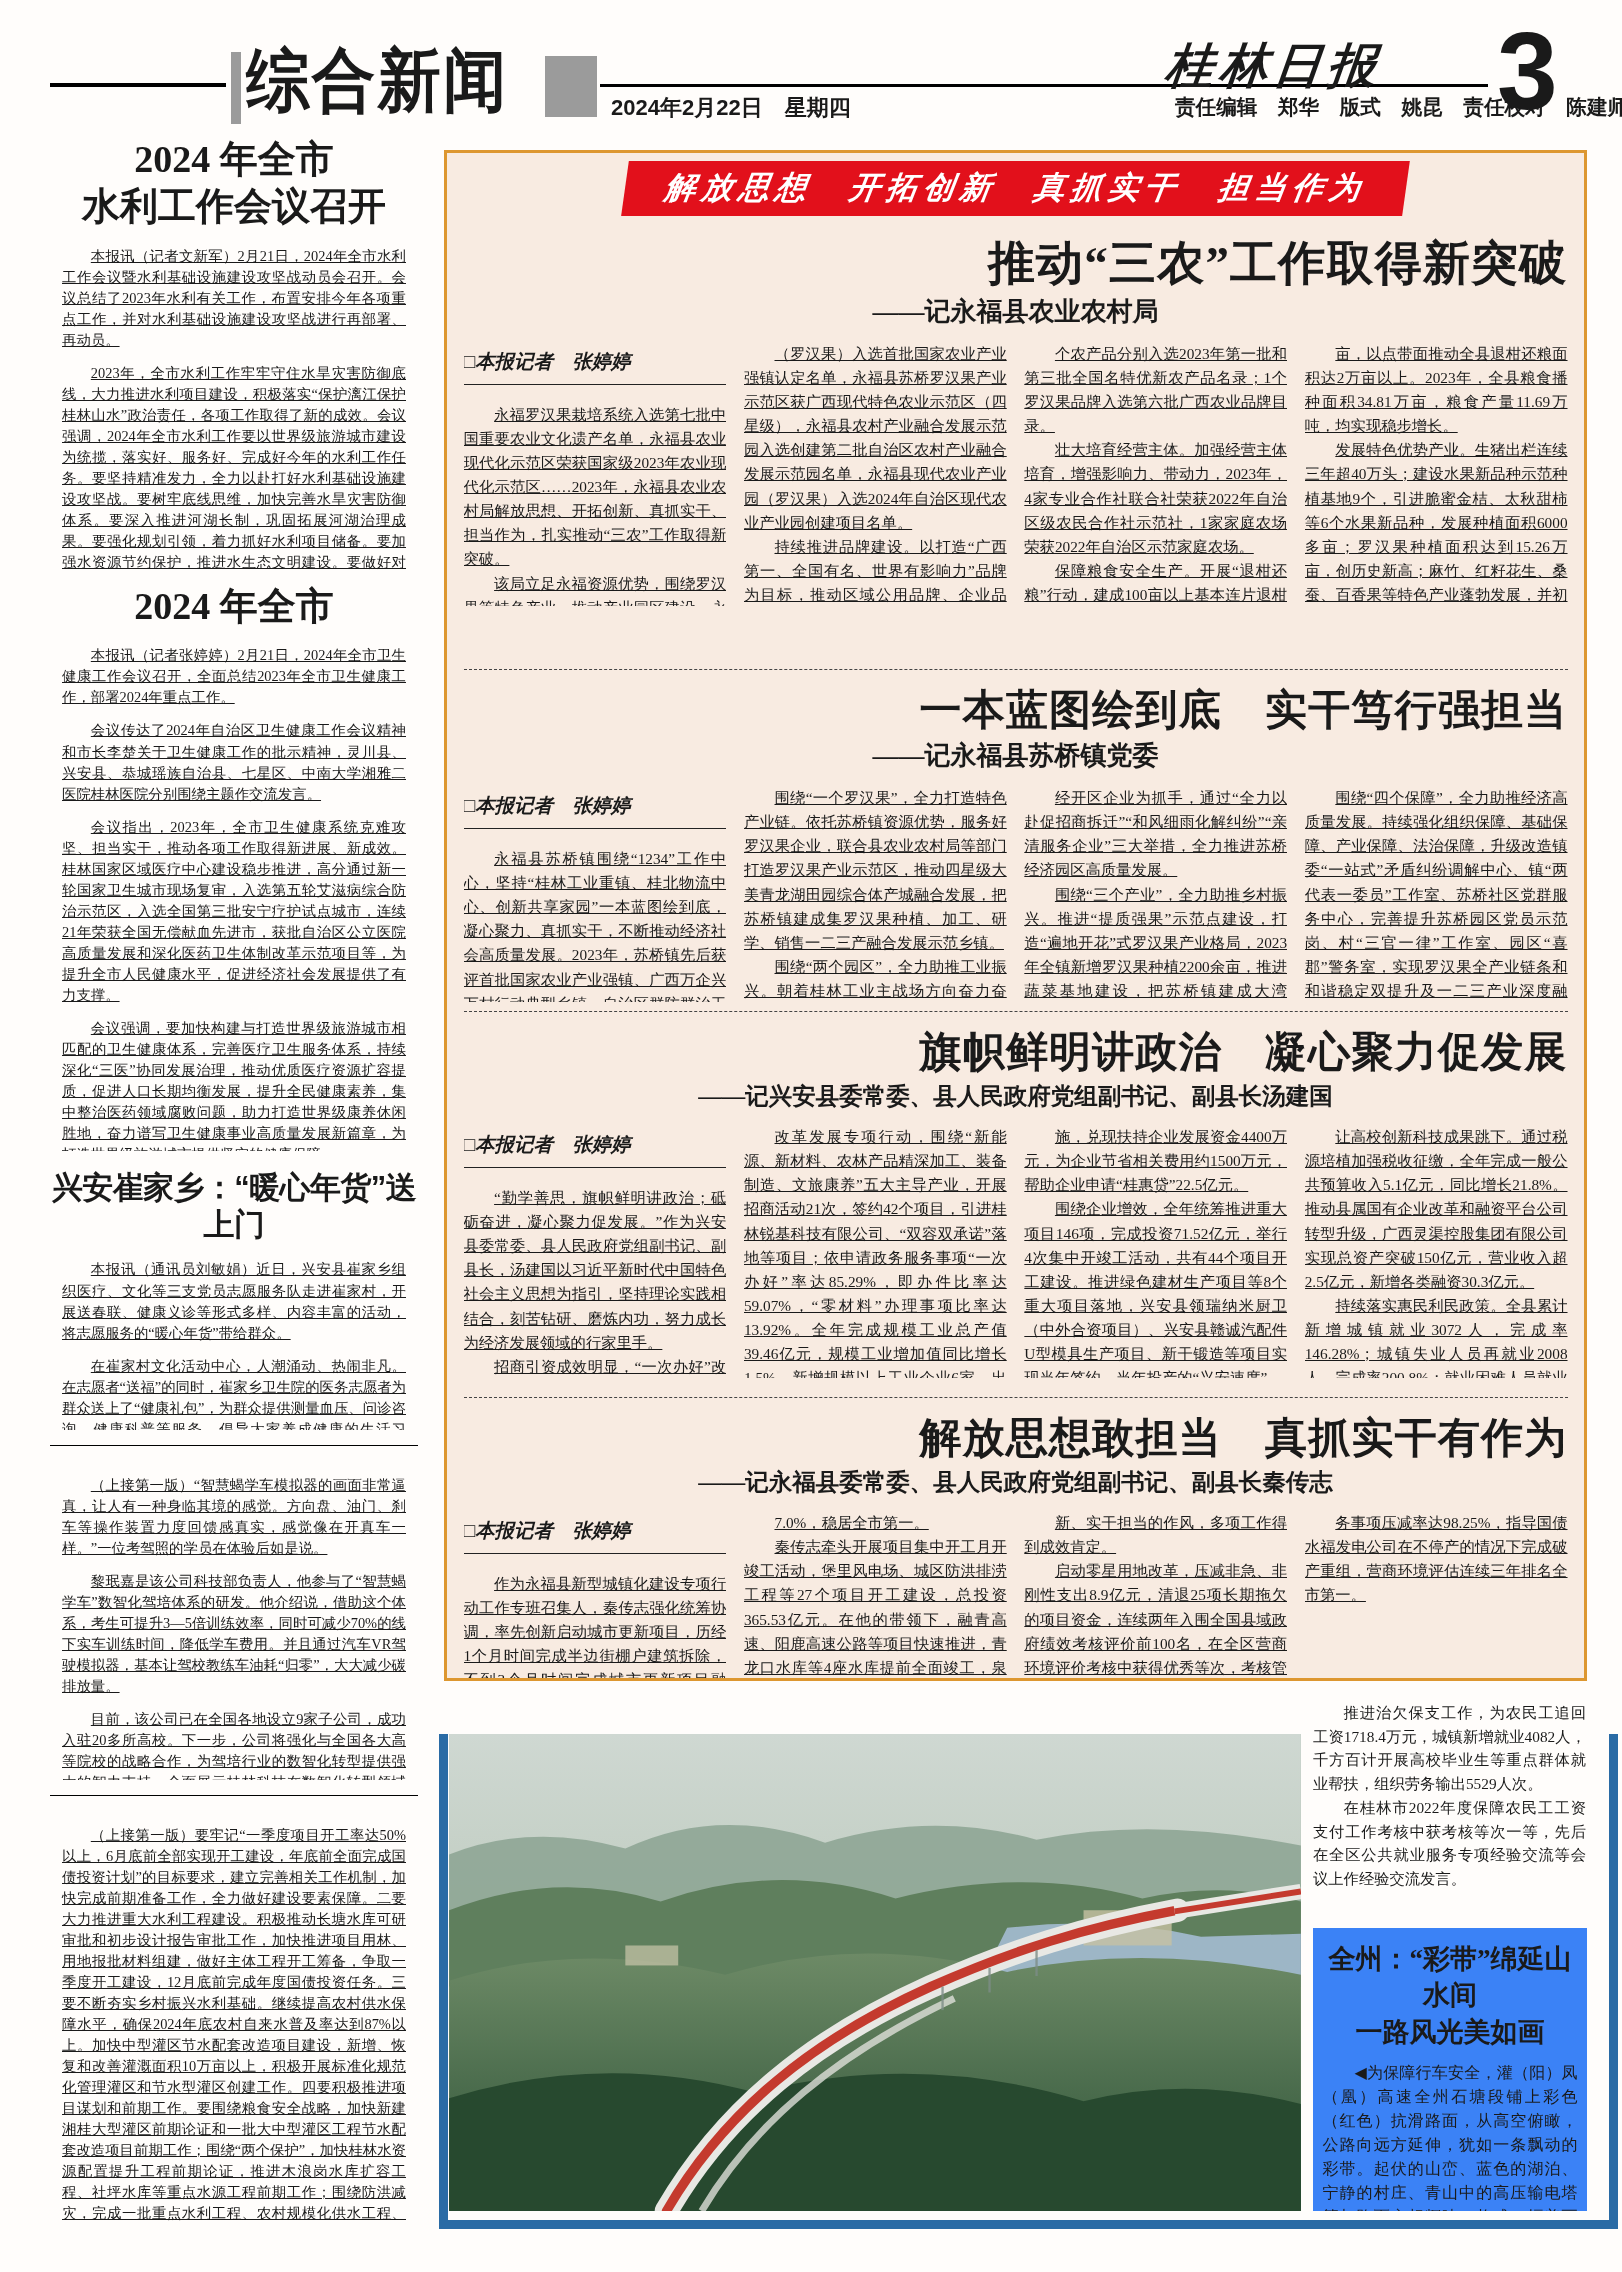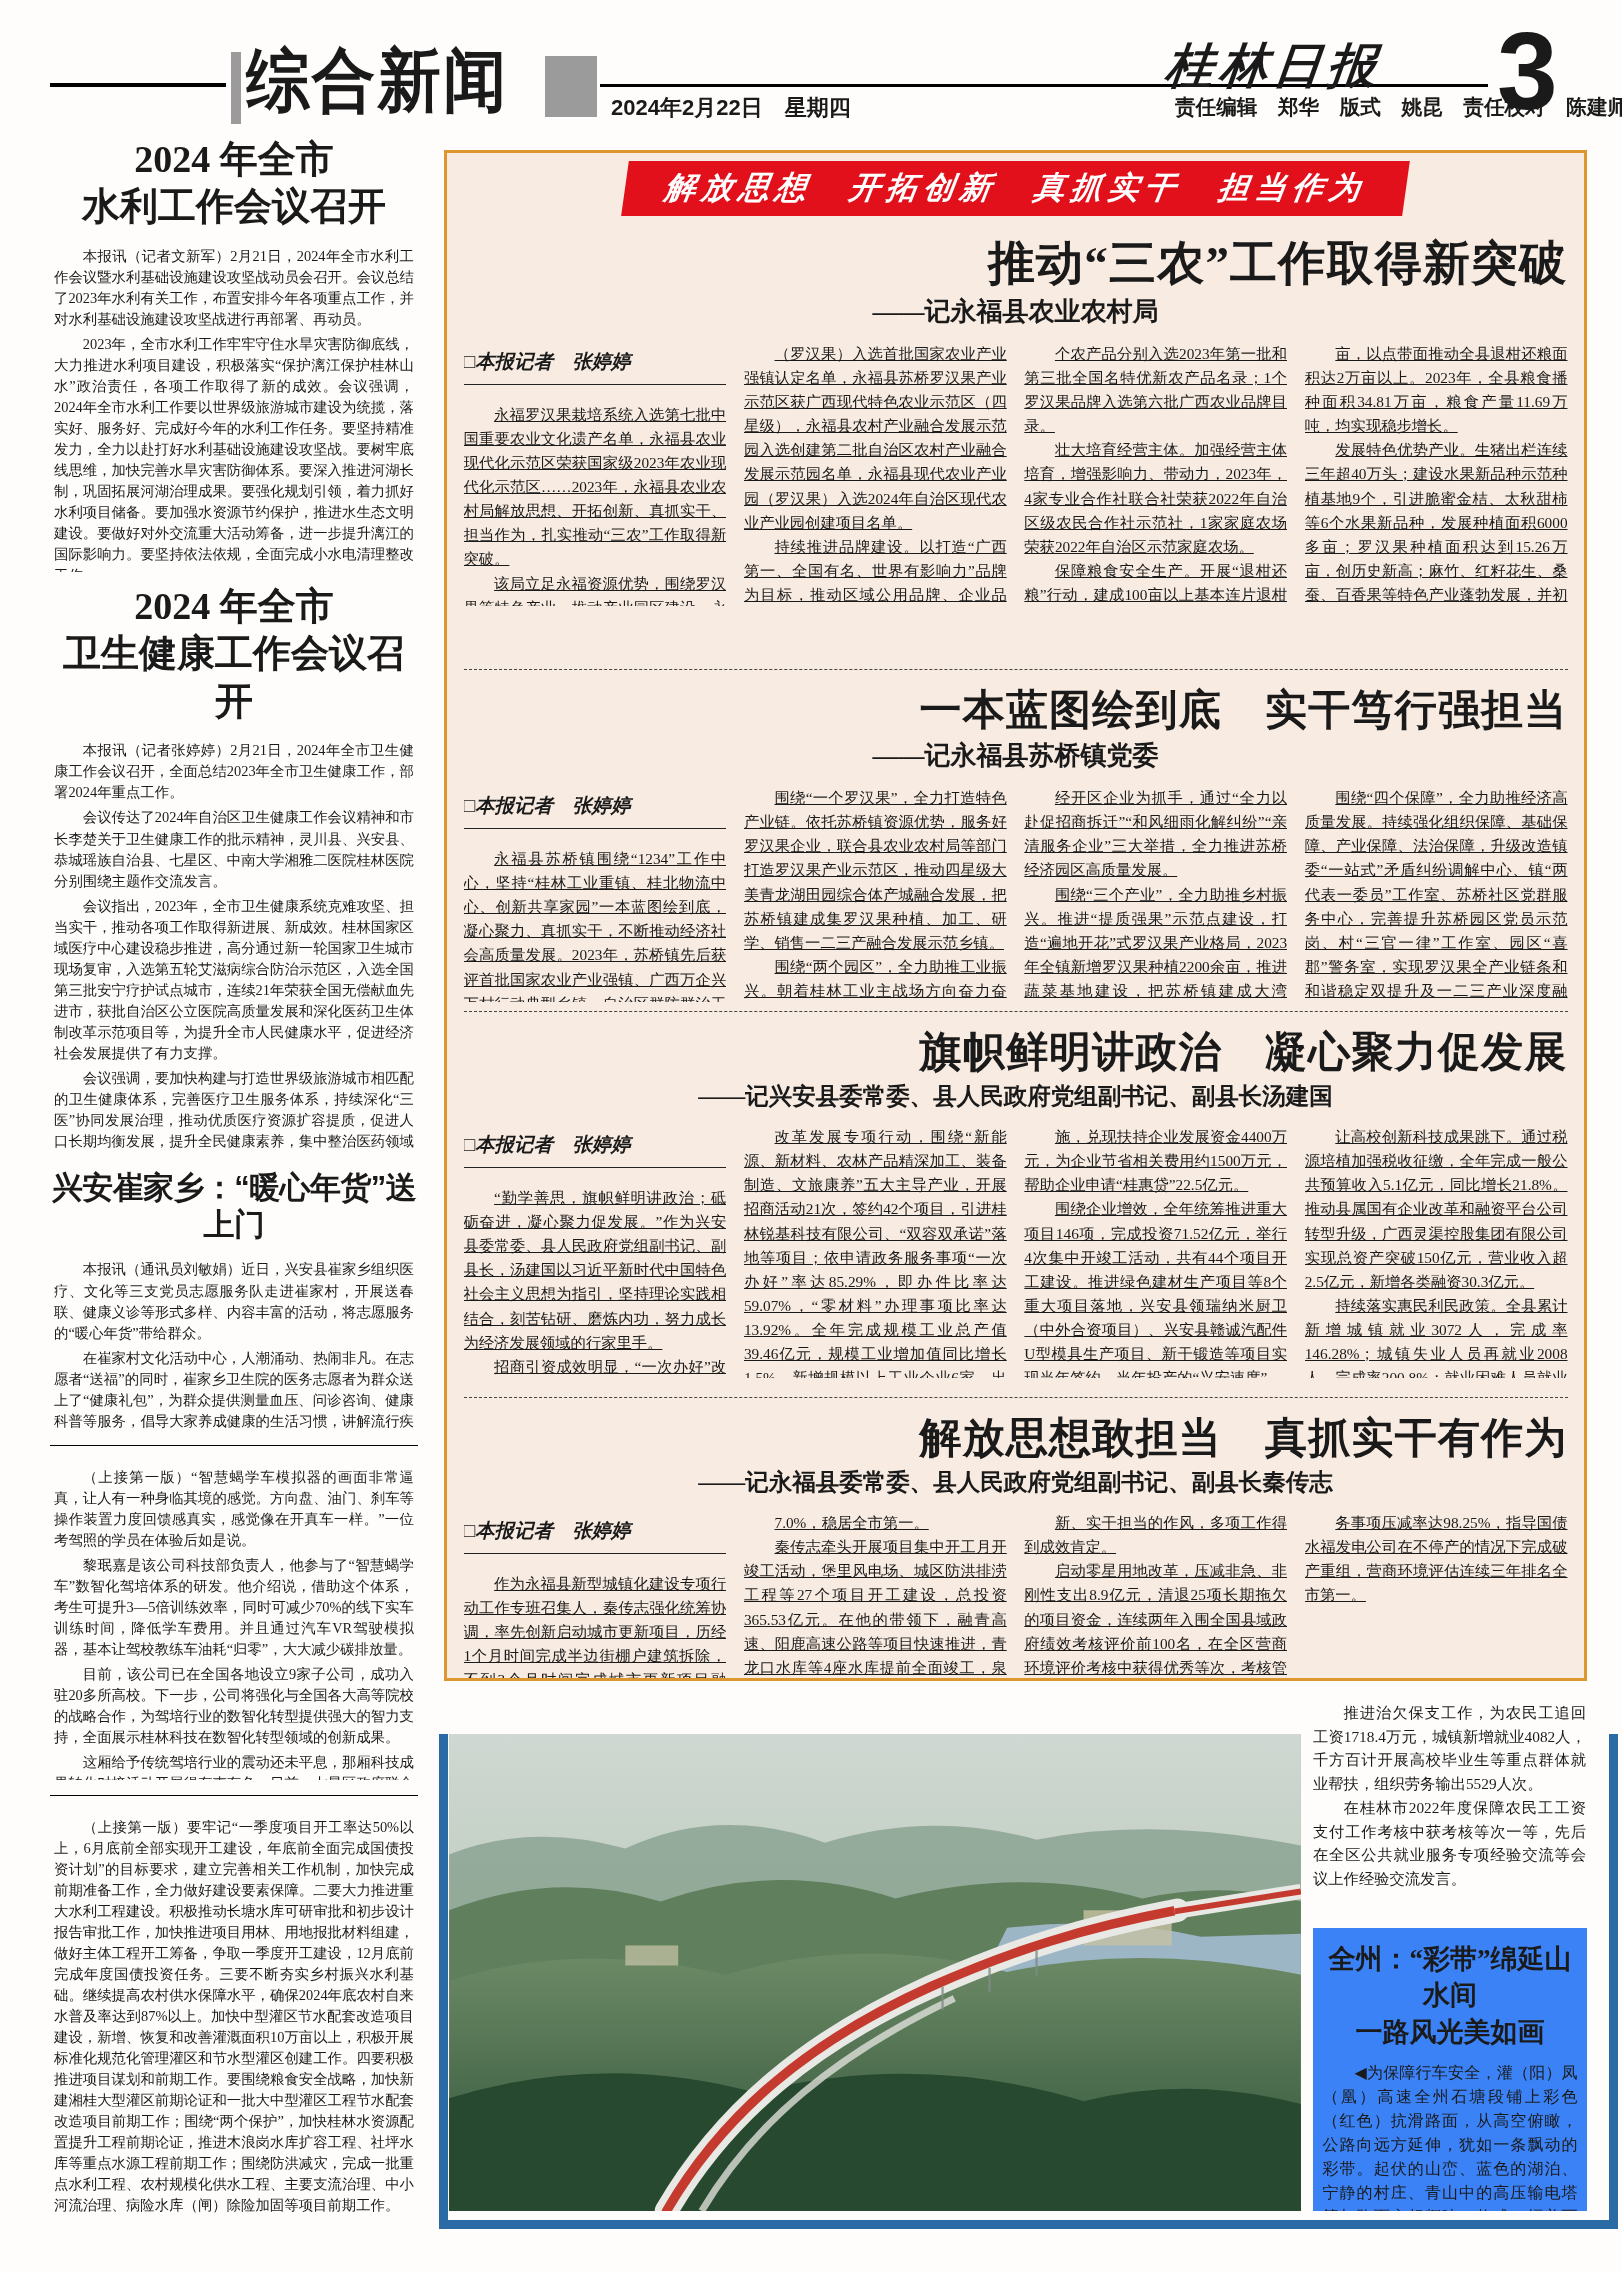--- a/index.html
+++ b/index.html
@@ -19,21 +19,21 @@
   .hdr-staff{position:absolute;left:1175px;top:93px;font-size:20.6px;font-weight:700;white-space:nowrap;
              font-family:"Liberation Sans","DejaVu Sans",sans-serif;}
   .page-no{position:absolute;left:1497px;top:16.5px;font-size:109px;font-weight:900;line-height:1;
            font-family:"Liberation Sans","DejaVu Sans",sans-serif;}
   
   .left-rail{position:absolute;left:50px;top:125px;width:368px;height:2098px;overflow:hidden;}
   .lr-sec{overflow:hidden;}
   .lr-title{font-weight:900;text-align:center;font-size:38px;line-height:1.25;margin:10.6px 0 15.3px;}
   .lr-title3{font-weight:900;text-align:center;font-size:31px;line-height:1.2;margin:17.6px 0 16.5px;
              font-family:"Liberation Sans","DejaVu Sans",sans-serif;letter-spacing:-0.6px;}
-  .lr-body p{margin:4px;font-size:14.4px;line-height:1.46;text-align:justify;text-indent:2em;}
+  .lr-body p{margin:12px;font-size:14.4px;line-height:1.46;text-align:justify;text-indent:2em;text-decoration:underline;}
   .lr-hr{border:none;border-top:1.8px solid #000;margin:15.3px 0 16.5px;}
   
   .feature-box{position:absolute;left:444px;top:150px;width:1143px;height:1531px;box-sizing:border-box;
                background:#f8ebe1;border:3.5px solid #dd9730;padding:0 16.5px;overflow:hidden;}
   .banner{width:781px;margin:8.2px auto 3.5px;background:#e2101b;color:#fff;text-align:center;
           font-size:31px;font-weight:900;font-style:italic;letter-spacing:5.9px;padding:5.9px 0 7px;
           transform:skewX(-8deg);font-family:"Liberation Sans","DejaVu Sans",sans-serif;}
   .fb-art{overflow:hidden;}
   .fb-art.sep{border-bottom:1.8px dashed #444;}
   .fb-head{text-align:right;font-size:47px;font-weight:900;letter-spacing:1.2px;margin:16.5px 0 3.5px;line-height:1.15;}
@@ -79,21 +79,20 @@
       </div>
       <div class="lr-body">
           <p>本报讯（记者文新军）2月21日，2024年全市水利工作会议暨水利基础设施建设攻坚战动员会召开。会议总结了2023年水利有关工作，布置安排今年各项重点工作，并对水利基础设施建设攻坚战进行再部署、再动员。</p>
           <p>2023年，全市水利工作牢牢守住水旱灾害防御底线，大力推进水利项目建设，积极落实“保护漓江保护桂林山水”政治责任，各项工作取得了新的成效。会议强调，2024年全市水利工作要以世界级旅游城市建设为统揽，落实好、服务好、完成好今年的水利工作任务。要坚持精准发力，全力以赴打好水利基础设施建设攻坚战。要树牢底线思维，加快完善水旱灾害防御体系。要深入推进河湖长制，巩固拓展河湖治理成果。要强化规划引领，着力抓好水利项目储备。要加强水资源节约保护，推进水生态文明建设。要做好对外交流重大活动筹备，进一步提升漓江的国际影响力。要坚持依法依规，全面完成小水电清理整改工作。</p>
         </div>
     </div>
 
     <div class="lr-sec" style="height:579px;">
       <div class="lr-title">
         <div>2024 年全市</div>
-        <div>卫生健康工作会议召开</div>
       </div>
       <div class="lr-body">
           <p>本报讯（记者张婷婷）2月21日，2024年全市卫生健康工作会议召开，全面总结2023年全市卫生健康工作，部署2024年重点工作。</p>
           <p>会议传达了2024年自治区卫生健康工作会议精神和市长李楚关于卫生健康工作的批示精神，灵川县、兴安县、恭城瑶族自治县、七星区、中南大学湘雅二医院桂林医院分别围绕主题作交流发言。</p>
           <p>会议指出，2023年，全市卫生健康系统克难攻坚、担当实干，推动各项工作取得新进展、新成效。桂林国家区域医疗中心建设稳步推进，高分通过新一轮国家卫生城市现场复审，入选第五轮艾滋病综合防治示范区，入选全国第三批安宁疗护试点城市，连续21年荣获全国无偿献血先进市，获批自治区公立医院高质量发展和深化医药卫生体制改革示范项目等，为提升全市人民健康水平，促进经济社会发展提供了有力支撑。</p>
           <p>会议强调，要加快构建与打造世界级旅游城市相匹配的卫生健康体系，完善医疗卫生服务体系，持续深化“三医”协同发展治理，推动优质医疗资源扩容提质，促进人口长期均衡发展，提升全民健康素养，集中整治医药领域腐败问题，助力打造世界级康养休闲胜地，奋力谱写卫生健康事业高质量发展新篇章，为打造世界级旅游城市提供坚实的健康保障。</p>
         </div>
     </div>
 
     <div class="lr-sec" style="height:279px;">

